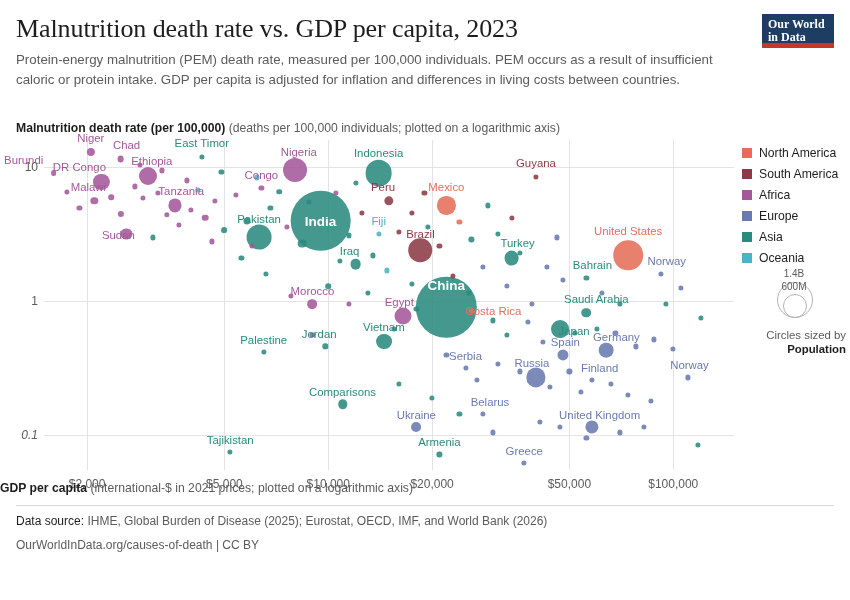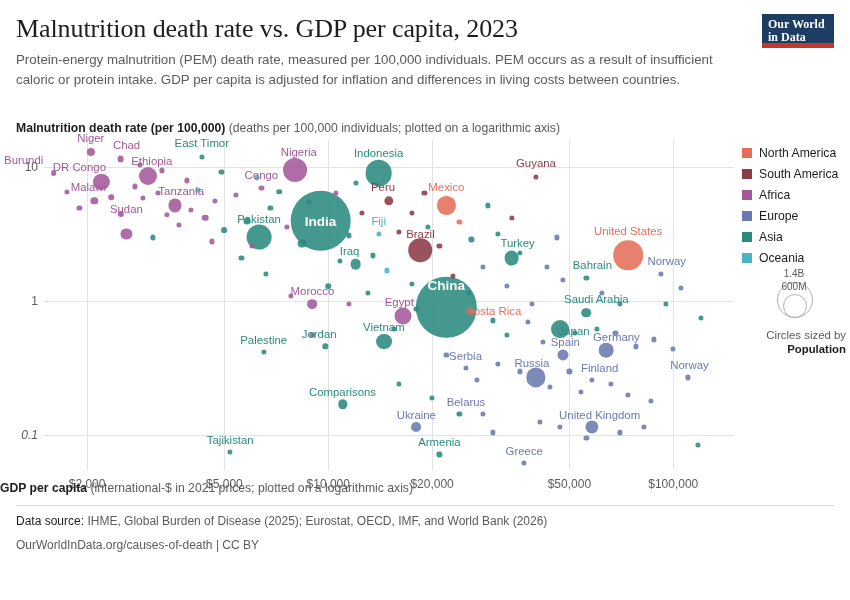--- a/index.html
+++ b/index.html
@@ -289,21 +289,21 @@
       <div class="dot" title="" style="left: 654.048px; top: 304.677px; width: 5.2px; height: 5.2px; background: rgb(42, 138, 126);"></div>
       <div class="dot" title="Guyana" style="left: 491.959px; top: 36.7939px; width: 5.2px; height: 5.2px; background: rgb(140, 58, 71);"></div>
       <div class="dot" title="" style="left: 656.566px; top: 178.016px; width: 5.2px; height: 5.2px; background: rgb(42, 138, 126);"></div>
       <div class="dlabel" style="left: -20.3301px; top: 20.469px; color: rgb(164, 88, 154);">Burundi</div>
       <div class="dlabel" style="left: 46.8036px; top: -1.92158px; color: rgb(164, 88, 154);">Niger</div>
       <div class="dlabel" style="left: 35.3843px; top: 26.7932px; color: rgb(164, 88, 154);">DR Congo</div>
       <div class="dlabel" style="left: 82.5378px; top: 5.21021px; color: rgb(164, 88, 154);">Chad</div>
       <div class="dlabel" style="left: 44.4142px; top: 47.0683px; color: rgb(164, 88, 154);">Malawi</div>
       <div class="dlabel" style="left: 107.855px; top: 21.1136px; color: rgb(164, 88, 154);">Ethiopia</div>
       <div class="dlabel" style="left: 137.173px; top: 51.3792px; color: rgb(164, 88, 154);">Tanzania</div>
-      <div class="dlabel" style="left: 74.4143px; top: 69px; color: rgb(164, 88, 154); margin-left: 8px;">Sudan</div>
+      <div class="dlabel" style="left: 74.4143px; top: 95px; color: rgb(164, 88, 154);">Sudan</div>
       <div class="dlabel" style="left: 157.795px; top: 2.73451px; color: rgb(42, 138, 126);">East Timor</div>
       <div class="dlabel" style="left: 215.021px; top: 79.3755px; color: rgb(42, 138, 126);">Pakistan</div>
       <div class="dlabel" style="left: 217.381px; top: 35.088px; color: rgb(164, 88, 154);">Congo</div>
       <div class="dlabel" style="left: 254.815px; top: 11.7148px; color: rgb(164, 88, 154);">Nigeria</div>
       <div class="dlabel" style="left: 276.563px; top: 80.641px; color: rgb(255, 255, 255); font-weight: 700; font-size: 13.5px;">India</div>
       <div class="dlabel" style="left: 334.663px; top: 13.469px; color: rgb(42, 138, 126);">Indonesia</div>
       <div class="dlabel" style="left: 339px; top: 47.0683px; color: rgb(140, 58, 71);">Peru</div>
       <div class="dlabel" style="left: 402.384px; top: 47.3792px; color: rgb(229, 110, 90);">Mexico</div>
       <div class="dlabel" style="left: 491.959px; top: 22.7939px; color: rgb(140, 58, 71);">Guyana</div>
       <div class="dlabel" style="left: 334.663px; top: 80.6213px; color: rgb(74, 179, 196);">Fiji</div>
@@ -322,21 +322,21 @@
       <div class="dlabel" style="left: 219.704px; top: 199.745px; color: rgb(42, 138, 126);">Palestine</div>
       <div class="dlabel" style="left: 530.122px; top: 181.089px; color: rgb(42, 138, 126); margin-top: 10px;">Japan</div>
       <div class="dlabel" style="left: 552.373px; top: 158.826px; color: rgb(42, 138, 126);">Saudi Arabia</div>
       <div class="dlabel" style="left: 572.381px; top: 197.376px; color: rgb(106, 122, 176);">Germany</div>
       <div class="dlabel" style="left: 521.277px; top: 201.583px; color: rgb(106, 122, 176);">Spain</div>
       <div class="dlabel" style="left: 421.538px; top: 215.563px; color: rgb(106, 122, 176);">Serbia</div>
       <div class="dlabel" style="left: 487.959px; top: 223.446px; color: rgb(106, 122, 176);">Russia</div>
       <div class="dlabel" style="left: 555.631px; top: 227.641px; color: rgb(106, 122, 176);">Finland</div>
       <div class="dlabel" style="left: 645.529px; top: 225.446px; color: rgb(106, 122, 176);">Norway</div>
       <div class="dlabel" style="left: 298.529px; top: 252.357px; color: rgb(42, 138, 126);">Comparisons</div>
-      <div class="dlabel" style="left: 422px; top: 261.61px; color: rgb(106, 122, 176);">Belarus</div>
+      <div class="dlabel" style="left: 446px; top: 261.61px; color: rgb(106, 122, 176);">Belarus</div>
       <div class="dlabel" style="left: 372.318px; top: 275.094px; color: rgb(106, 122, 176);">Ukraine</div>
       <div class="dlabel" style="left: 555.631px; top: 275.094px; color: rgb(106, 122, 176);">United Kingdom</div>
       <div class="dlabel" style="left: 186.27px; top: 299.958px; color: rgb(42, 138, 126);">Tajikistan</div>
       <div class="dlabel" style="left: 395.414px; top: 302.333px; color: rgb(42, 138, 126);">Armenia</div>
       <div class="dlabel" style="left: 480.278px; top: 311.031px; color: rgb(106, 122, 176);">Greece</div>
     </div>
 
   <div class="x-axis-title">
     <b>GDP per capita</b>
     <span>(international-$ in 2021 prices; plotted on a logarithmic axis)</span>

